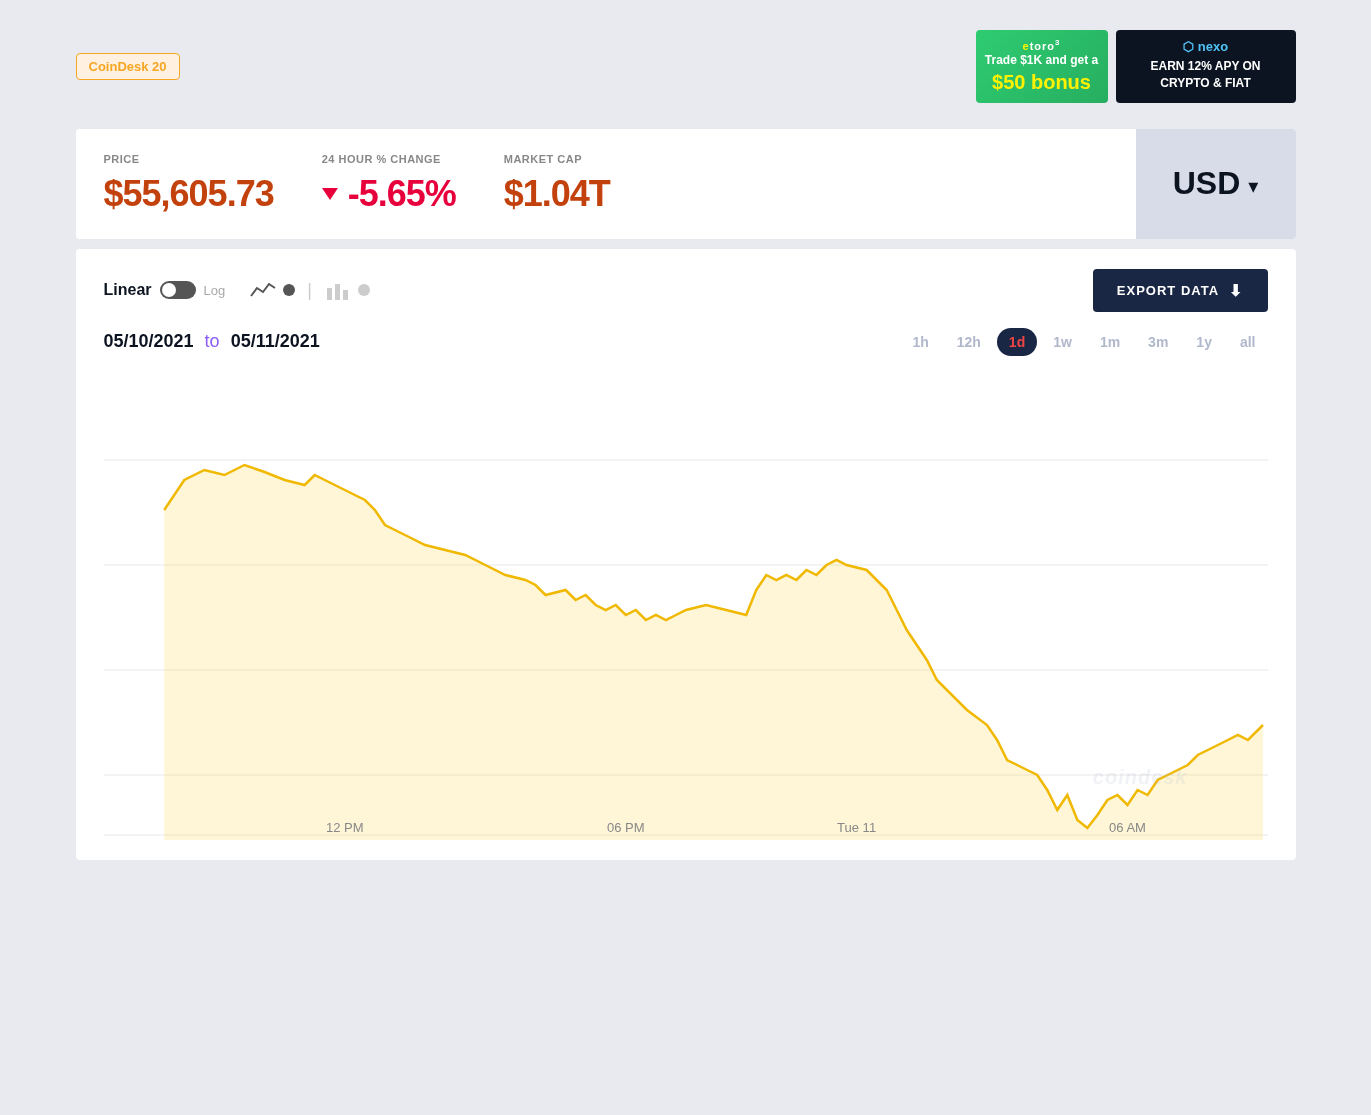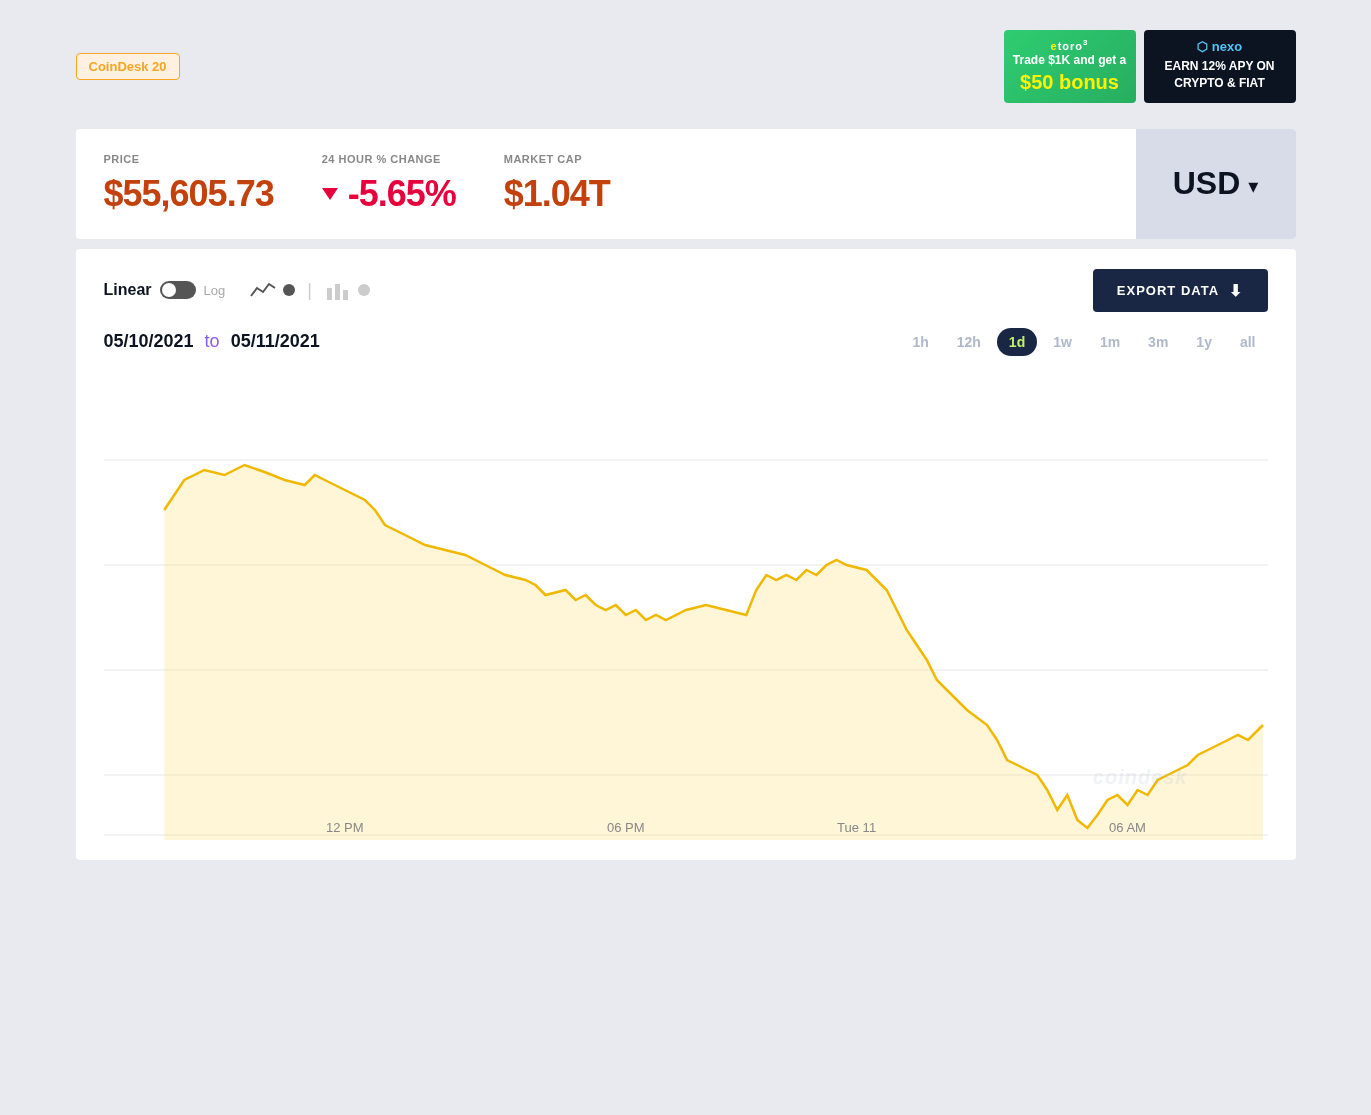--- a/index.html
+++ b/index.html
@@ -63,21 +63,21 @@
     }
     .ad-etoro .big { font-size: 20px; color: #fff200; }
     .ad-nexo {
       background: #0d1421;
       color: white;
       padding: 8px 14px;
       border-radius: 4px;
       font-size: 12px;
       font-weight: 700;
       text-align: center;
-      width: 152px;
+      width: 180px;
       line-height: 1.4;
     }
 
     
     .price-panel {
       background: white;
       border-radius: 4px;
       display: flex;
       align-items: stretch;
       margin-bottom: 10px;
@@ -248,21 +248,21 @@
       font-size: 14px;
       font-weight: 600;
       color: #b0b8cc;
       background: none;
       border: none;
       cursor: pointer;
       border-radius: 20px;
     }
     .time-btn.active {
       background: #1a2744;
-      color: #bef264;
+      color: #ef4444;
       border-radius: 20px;
       text-align: right;
     }
 
     
     .chart-area {
       position: relative;
       height: 460px;
       width: 100%;
     }

